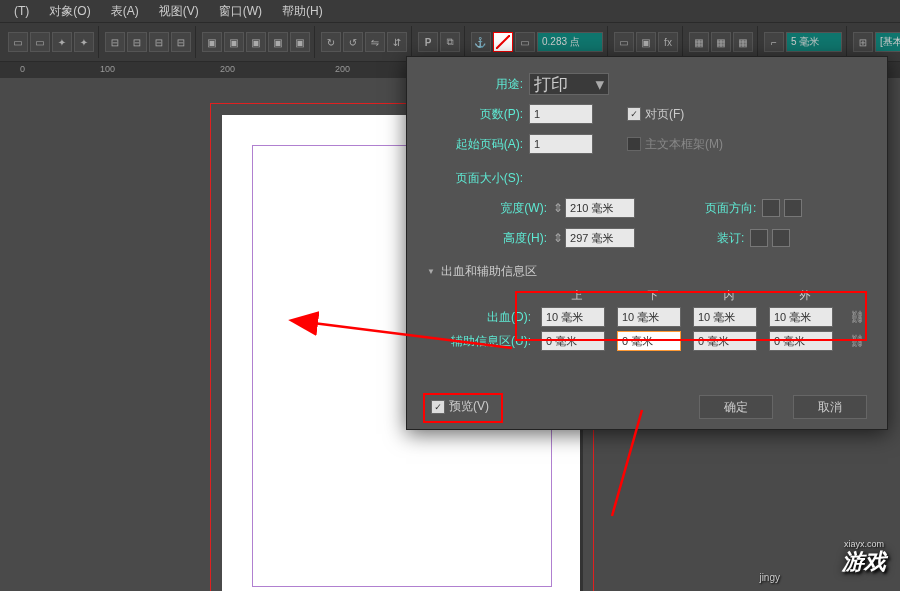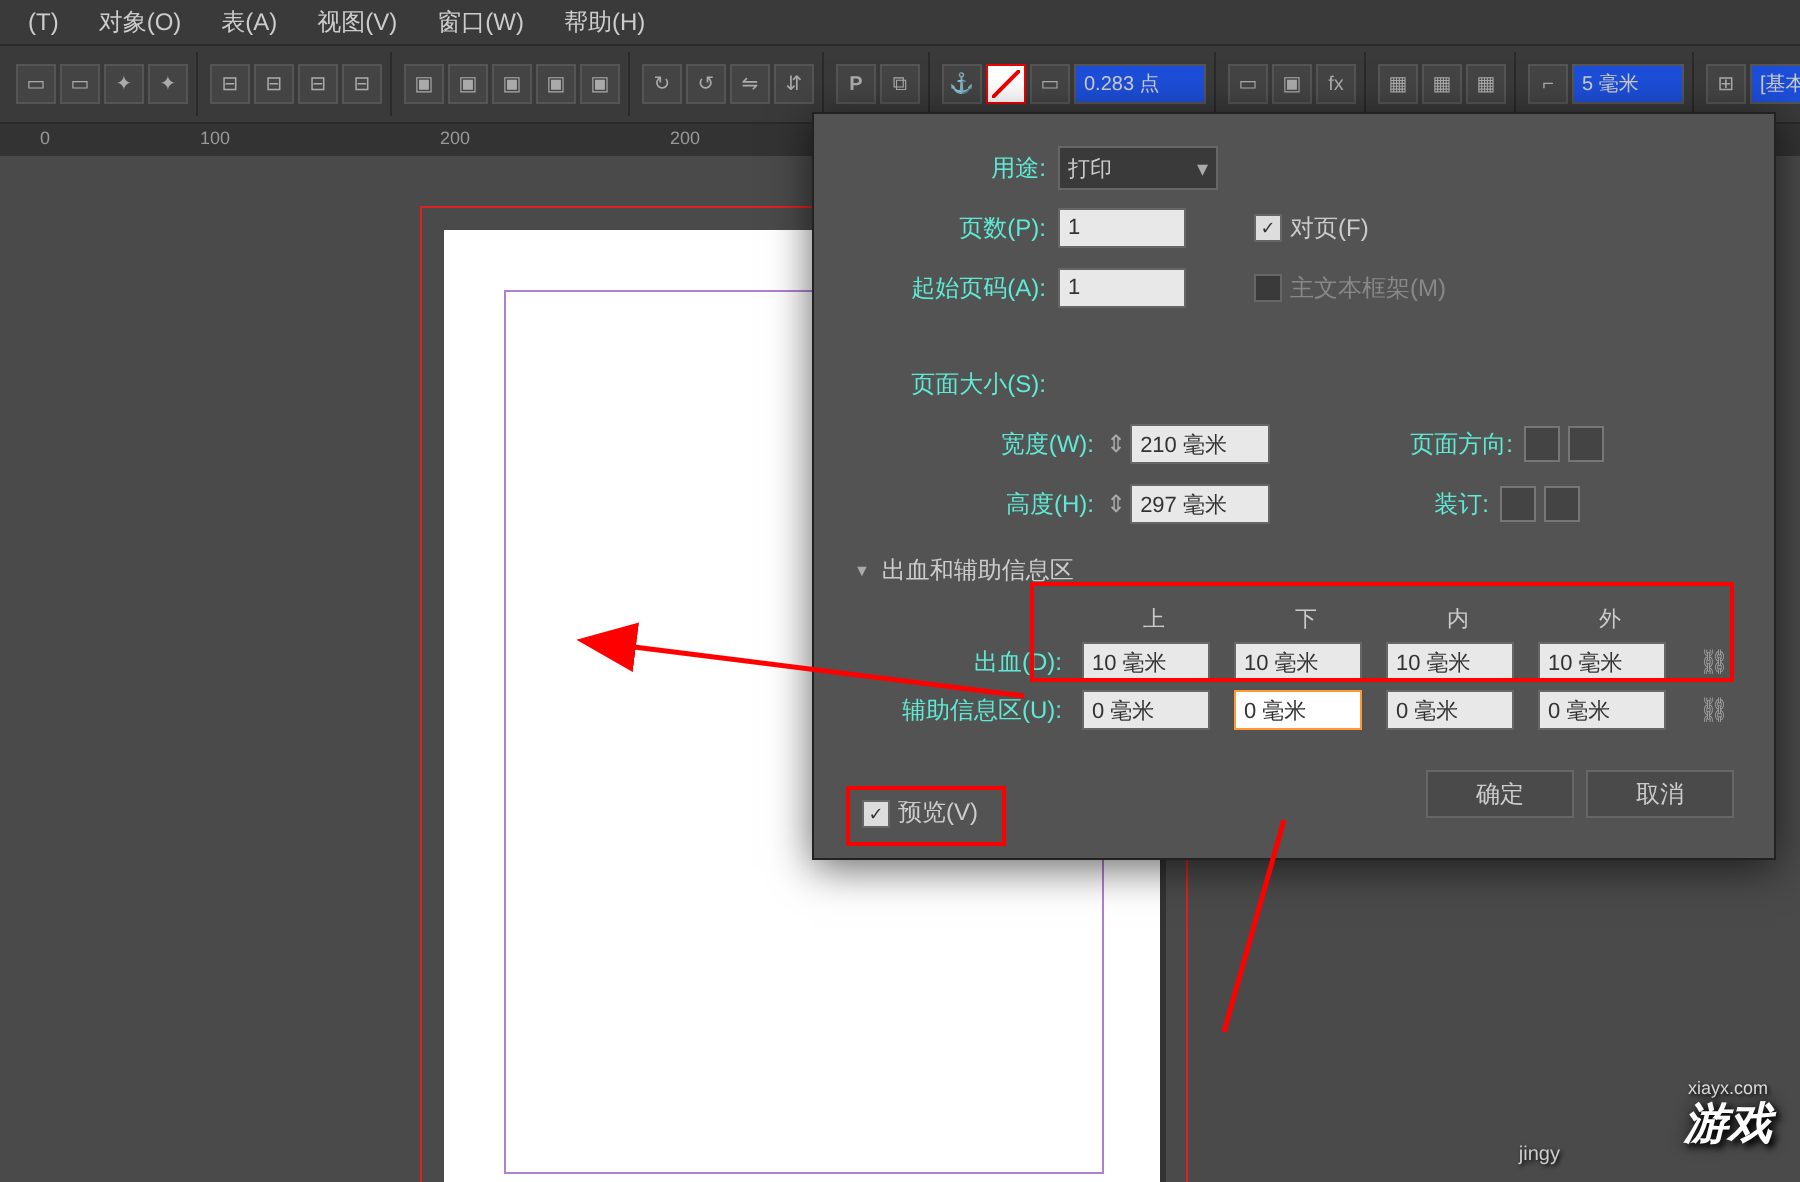--- a/index.html
+++ b/index.html
@@ -1,44 +1,44 @@
 <!DOCTYPE html>
 <html><head>
 <meta charset="utf-8">
 <style>
 body{margin:0;width:900px;height:591px;background:#4a4a4a;font-family:"Microsoft YaHei",Arial,sans-serif;font-size:12px;color:#ccc;overflow:hidden;position:relative}
 .menubar{height:22px;background:#3a3a3a;border-bottom:1px solid #2a2a2a;display:flex;align-items:center;padding-left:4px}
 .menubar span{padding:3px 10px;color:#ccc;cursor:pointer}
 .toolbar{height:38px;background:#3a3a3a;border-bottom:1px solid #2a2a2a;display:flex;align-items:center;padding:0 4px;gap:2px}
 .tb-group{display:flex;align-items:center;gap:2px;padding:0 4px;border-right:1px solid #2a2a2a;height:32px}
 .tb-btn{width:18px;height:18px;background:#444;border:1px solid #555;display:flex;align-items:center;justify-content:center;font-size:10px;color:#aaa}
-.tb-sel{height:18px;background:#1d4ed8;border:1px solid #555;color:#ccc;font-size:10px;padding:0 4px;display:flex;align-items:center}
+.tb-sel{height:18px;background:#0f766e;border:1px solid #555;color:#ccc;font-size:10px;padding:0 4px;display:flex;align-items:center}
 .ruler-h{height:16px;background:#333;border-bottom:1px solid #222;position:relative;color:#999;font-size:9px}
 .ruler-h span{position:absolute;top:2px}
 .canvas{position:absolute;top:78px;left:0;right:0;bottom:0;background:#4a4a4a}
 .page-shadow{position:absolute;left:225px;top:40px;width:358px;height:500px;background:#000;opacity:.3}
 .page{position:absolute;left:222px;top:37px;width:358px;height:500px;background:#fff}
 .bleed-box{position:absolute;left:210px;top:25px;width:382px;height:524px;border:1px solid #e02020}
 .margin-box{position:absolute;left:252px;top:67px;width:298px;height:440px;border:1px solid #b080d0}
 .dialog{position:absolute;left:406px;top:56px;width:480px;height:372px;background:#535353;border:1px solid #222;box-shadow:0 4px 20px rgba(0,0,0,.6)}
 .dialog-title{height:24px;background:#424242;border-bottom:1px solid #333;padding:4px 8px;color:#ddd;font-size:12px}
 .dialog-body{padding:16px 20px}
 .row{display:flex;align-items:center;margin-bottom:8px;height:22px}
 .lbl{text-align:right;padding-right:6px;color:#5eead4;font-size:12px}
 .inp{height:18px;background:#e8e8e8;border:1px solid #666;color:#333;font-size:11px;padding:0 4px;width:54px}
-.sel{height:20px;background:#3a3a3a;border:1px solid #666;color:#ccc;font-size:11px;padding:0 4px;display:flex;align-items:center;justify-content:space-between}
+.sel{height:20px;background:#3a3a3a;border:1px solid #666;color:#ccc;font-size:17px;padding:0 4px;display:flex;align-items:center;justify-content:space-between}
 .sel::after{content:"▾";margin-left:6px;color:#aaa}
 .chk{width:12px;height:12px;background:#ddd;border:1px solid #666;display:inline-flex;align-items:center;justify-content:center;font-size:9px;color:#333;margin-right:4px}
 .section-hdr{display:flex;align-items:center;color:#ccc;margin:14px 0 8px 0;font-size:12px}
 .section-hdr::before{content:"▼";font-size:8px;margin-right:6px;color:#aaa}
 .bleed-grid{display:grid;grid-template-columns:100px 72px 72px 72px 72px 24px;gap:4px;align-items:center;margin-left:10px}
 .bleed-hdr{text-align:center;color:#ccc;font-size:11px}
 .redbox{border:2px solid #ff0000;position:absolute}
 .btn{width:72px;height:22px;background:#4a4a4a;border:1px solid #666;color:#ccc;font-size:12px;display:inline-flex;align-items:center;justify-content:center;cursor:pointer}
-.dialog-footer{position:absolute;bottom:20px;right:20px;display:flex;gap:6px}
+.dialog-footer{position:absolute;bottom:10px;right:20px;display:flex;gap:20px}
 .preview-check{position:absolute;bottom:14px;left:24px;display:flex;align-items:center}
 .arrow{position:absolute;pointer-events:none}
 .watermark{position:absolute;right:14px;bottom:14px;color:#fff;font-size:22px;font-weight:bold;text-shadow:2px 2px 3px #000,0 0 8px rgba(0,0,0,.8);font-style:italic}
 .watermark2{position:absolute;right:16px;bottom:42px;color:#ddd;font-size:9px;text-shadow:1px 1px 2px #000}
 .icon-sq{width:16px;height:16px;border:1px solid #777;background:#444;display:inline-block}
 .link-icon{font-size:12px;color:#aaa;text-align:center}
 </style>
 </head>
 <body>
 
@@ -138,21 +138,21 @@
       <span class="chk">✓</span>
       <span>对页(F)</span>
     </div>
     <div class="row">
       <div class="lbl" style="width:96px">起始页码(A):</div>
       <input class="inp" value="1" style="">
       <div style="width:34px"></div>
       <span class="chk" style="background:#3a3a3a"></span>
       <span style="color:#888">主文本框架(M)</span>
     </div>
-    <div class="row" style="margin-top:26px">
+    <div class="row" style="margin-top:12px">
       <div class="lbl" style="width:96px">页面大小(S):</div>
     </div>
     <div class="row">
       <div class="lbl" style="width:120px">宽度(W):</div>
       <span style="color:#aaa;margin-right:2px">⇕</span>
       <input class="inp" style="width: 60px;" value="210 毫米">
       <div style="width:70px"></div>
       <span class="lbl">页面方向:</span>
       <span class="icon-sq"></span>
       <span class="icon-sq" style="margin-left:4px"></span>

